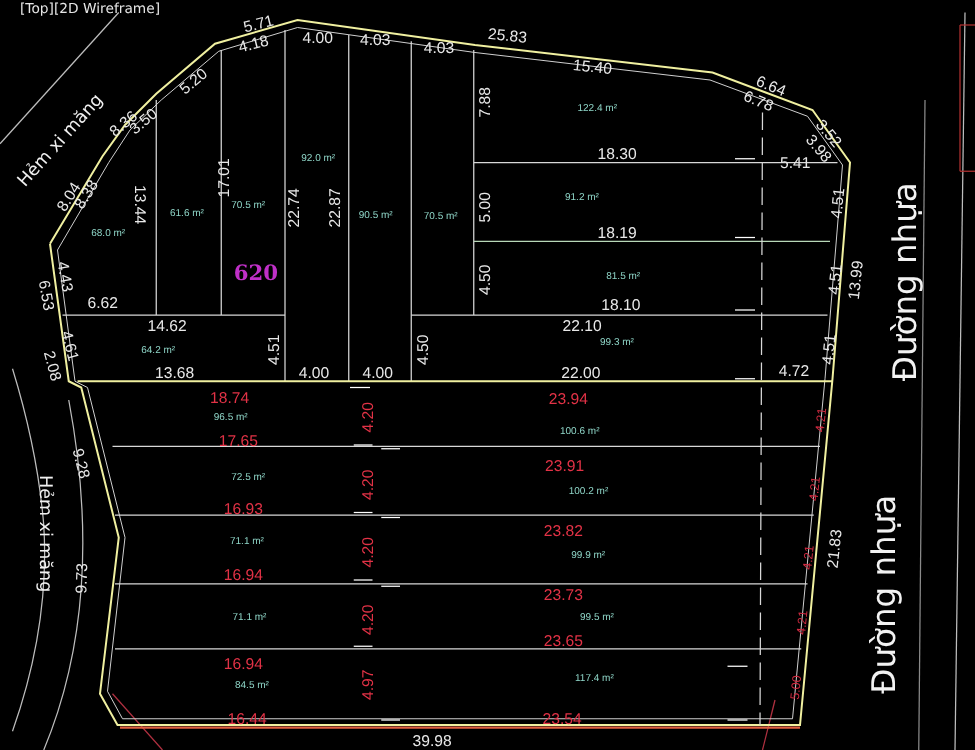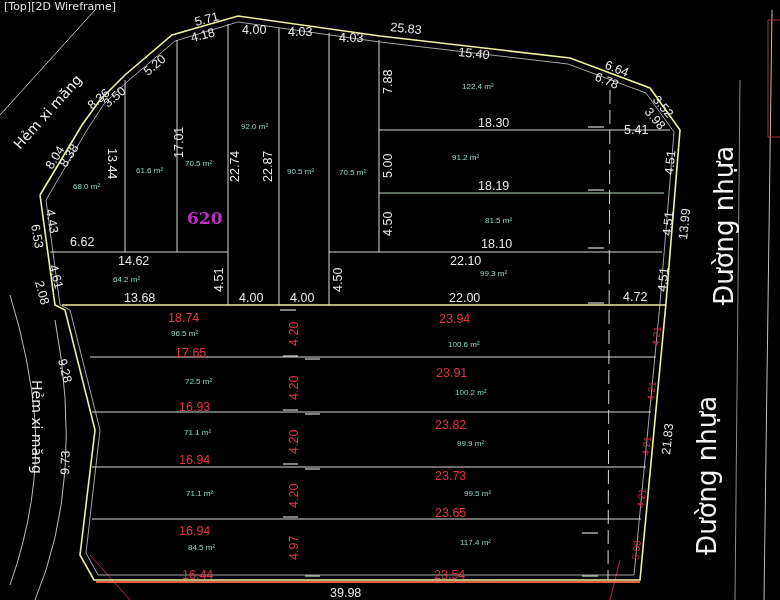--- a/index.html
+++ b/index.html
@@ -1,20 +1,20 @@
 <!DOCTYPE html>
 <html><head>
   <meta charset="utf-8">
   <style>
     html, body { margin: 0; padding: 0; background: #000; }
     body { width: 780px; height: 600px; overflow: hidden; position: relative; font-family: "Liberation Sans", sans-serif; }
     #viewport { position: absolute; left: 0; top: 0; width: 780px; height: 600px; background: #000; }
     #viewport-label {
       position: absolute; left: 0; top: 0; font-size: 11px; color: #e6e6e6;
-      font-family: "DejaVu Sans", sans-serif; padding: 0 4px; z-index: 5; cursor: pointer;
+      font-family: "DejaVu Sans", sans-serif; padding: 0 16px; z-index: 5; cursor: pointer;
     }
     svg { position: absolute; left: 0; top: 0; }
     .dim { fill: #e8e8e8; font-size: 12.5px; font-family: "Liberation Sans", sans-serif; }
     .dimr { fill: #e23246; font-size: 12.5px; font-family: "Liberation Sans", sans-serif; }
     .dimr-sm { fill: #d02a40; font-size: 10px; font-family: "Liberation Sans", sans-serif; }
     .area { fill: #8fd6c8; font-size: 8px; font-family: "Liberation Sans", sans-serif; }
     .road { fill: #f2f2f2; font-size: 26px; font-family: "DejaVu Sans", sans-serif; }
     .alley { fill: #f0f0f0; font-size: 14px; font-family: "DejaVu Sans", sans-serif; }
     .lotno { fill: #c030c8; font-size: 17px; font-weight: bold; font-family: "DejaVu Serif", serif; }
   </style>

